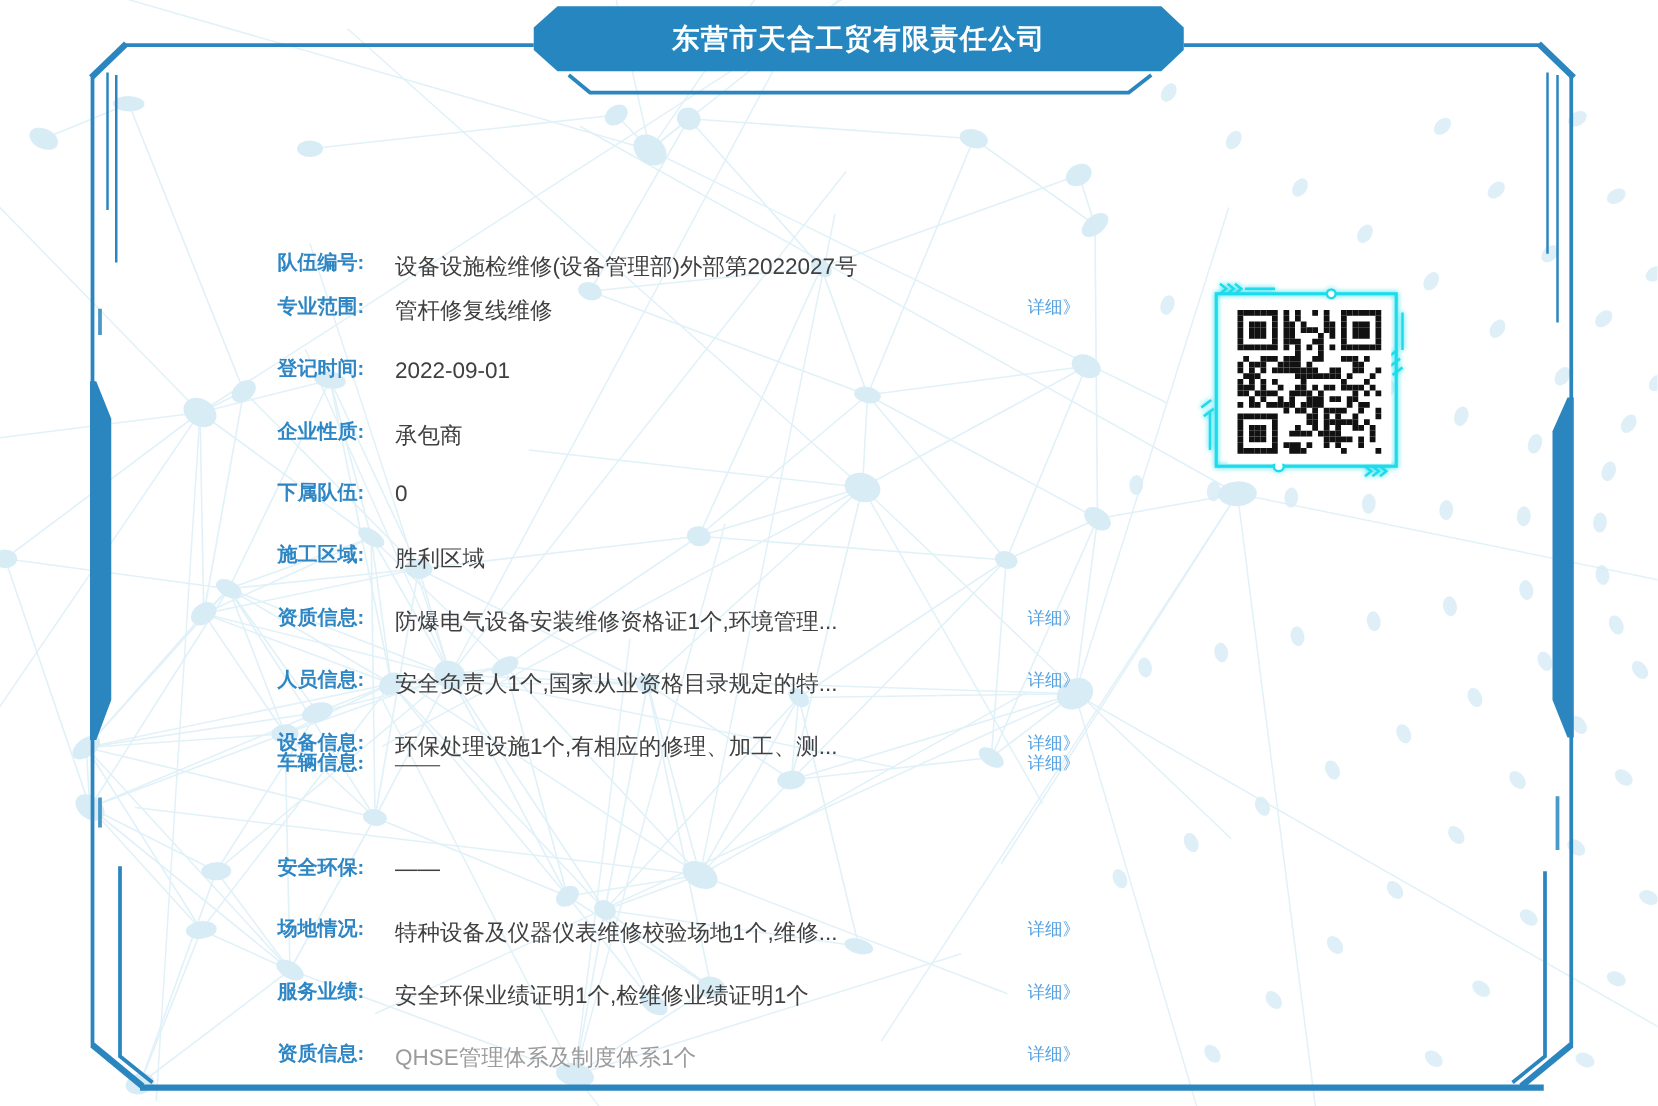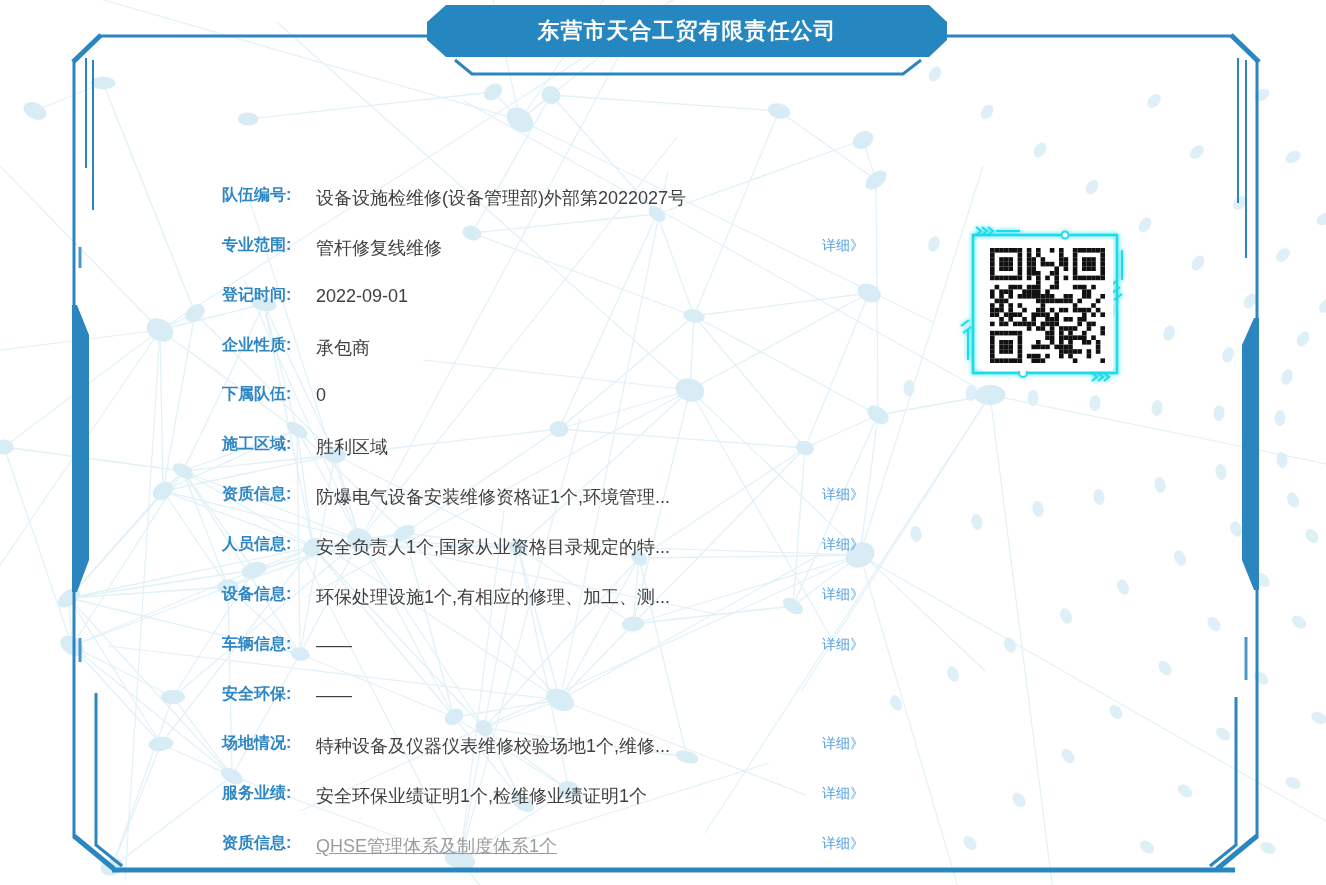--- a/index.html
+++ b/index.html
@@ -26,21 +26,21 @@
   }
   .field-row{position:absolute;left:0;width:1326px;height:24px;}
   .f-label{
     position:absolute;left:222px;top:0;
     color:var(--label);font-size:16px;font-weight:bold;white-space:nowrap;
   }
   .f-value{
     position:absolute;left:316px;top:1px;
     color:var(--val);font-size:18px;white-space:nowrap;
   }
-  .f-value.muted{color:var(--muted);text-decoration:underline;}
+  .f-value.muted{color:var(--muted);}
   .f-detail{
     position:absolute;left:822px;top:2px;
     color:var(--link);font-size:14px;cursor:pointer;text-decoration:none;white-space:nowrap;
   }
   #qr-box{position:absolute;left:973px;top:235px;width:144px;height:138px;}
 </style>
 </head>
 <body style="--accent: #2586c0; --stroke: #2b86bf; --label: #2e86c4; --link: #55a0e0; --qr: #1fdcec; --val: #404040; --muted: #9b9b9b;">
 
 <svg id="bg" width="1326" height="885">
@@ -717,21 +717,21 @@
       <rect x="1036" y="358.4" width="4.6" height="4.6" fill="#111111"></rect>
       <rect x="1040.6" y="358.4" width="4.6" height="4.6" fill="#111111"></rect>
       <rect x="1072.8" y="358.4" width="4.6" height="4.6" fill="#111111"></rect>
       <rect x="1100.4" y="358.4" width="4.6" height="4.6" fill="#111111"></rect>
     </g>
 </svg>
 
 <div id="content">
   <div class="banner-text">东营市天合工贸有限责任公司</div>
   <div id="fields">
-      <div class="field-row" style="top: 185px;">
+      <div class="field-row" style="top: 200px;">
     <span class="f-label">队伍编号:</span>
     <span class="f-value">设备设施检维修(设备管理部)外部第2022027号</span>
 
   </div>
       <div class="field-row" style="top: 235px;">
     <span class="f-label">专业范围:</span>
     <span class="f-value">管杆修复线维修</span>
     <a class="f-detail" href="#">详细》</a>
   </div>
       <div class="field-row" style="top: 285px;">
@@ -762,21 +762,21 @@
       <div class="field-row" style="top: 534px;">
     <span class="f-label">人员信息:</span>
     <span class="f-value">安全负责人1个,国家从业资格目录规定的特...</span>
     <a class="f-detail" href="#">详细》</a>
   </div>
       <div class="field-row" style="top: 584px;">
     <span class="f-label">设备信息:</span>
     <span class="f-value">环保处理设施1个,有相应的修理、加工、测...</span>
     <a class="f-detail" href="#">详细》</a>
   </div>
-      <div class="field-row" style="top: 634px;">
+      <div class="field-row" style="top: 600px; font-family: Liberation Serif, serif;">
     <span class="f-label">车辆信息:</span>
     <span class="f-value">——</span>
     <a class="f-detail" href="#">详细》</a>
   </div>
       <div class="field-row" style="top: 684px;">
     <span class="f-label">安全环保:</span>
     <span class="f-value">——</span>
 
   </div>
       <div class="field-row" style="top: 733px;">

